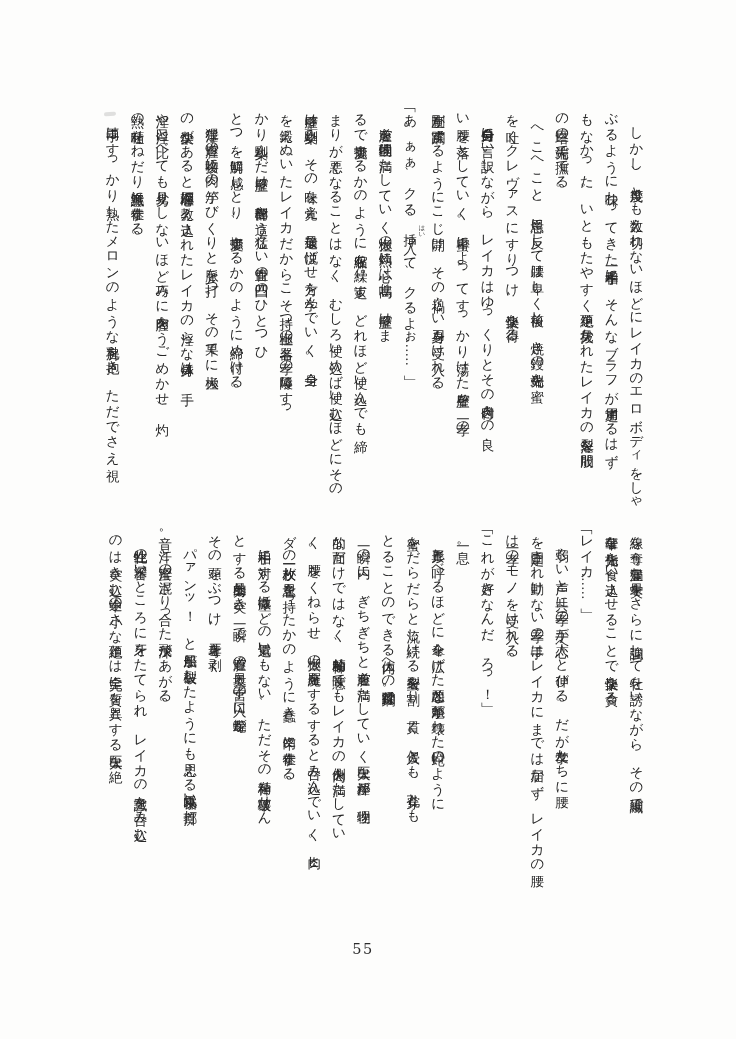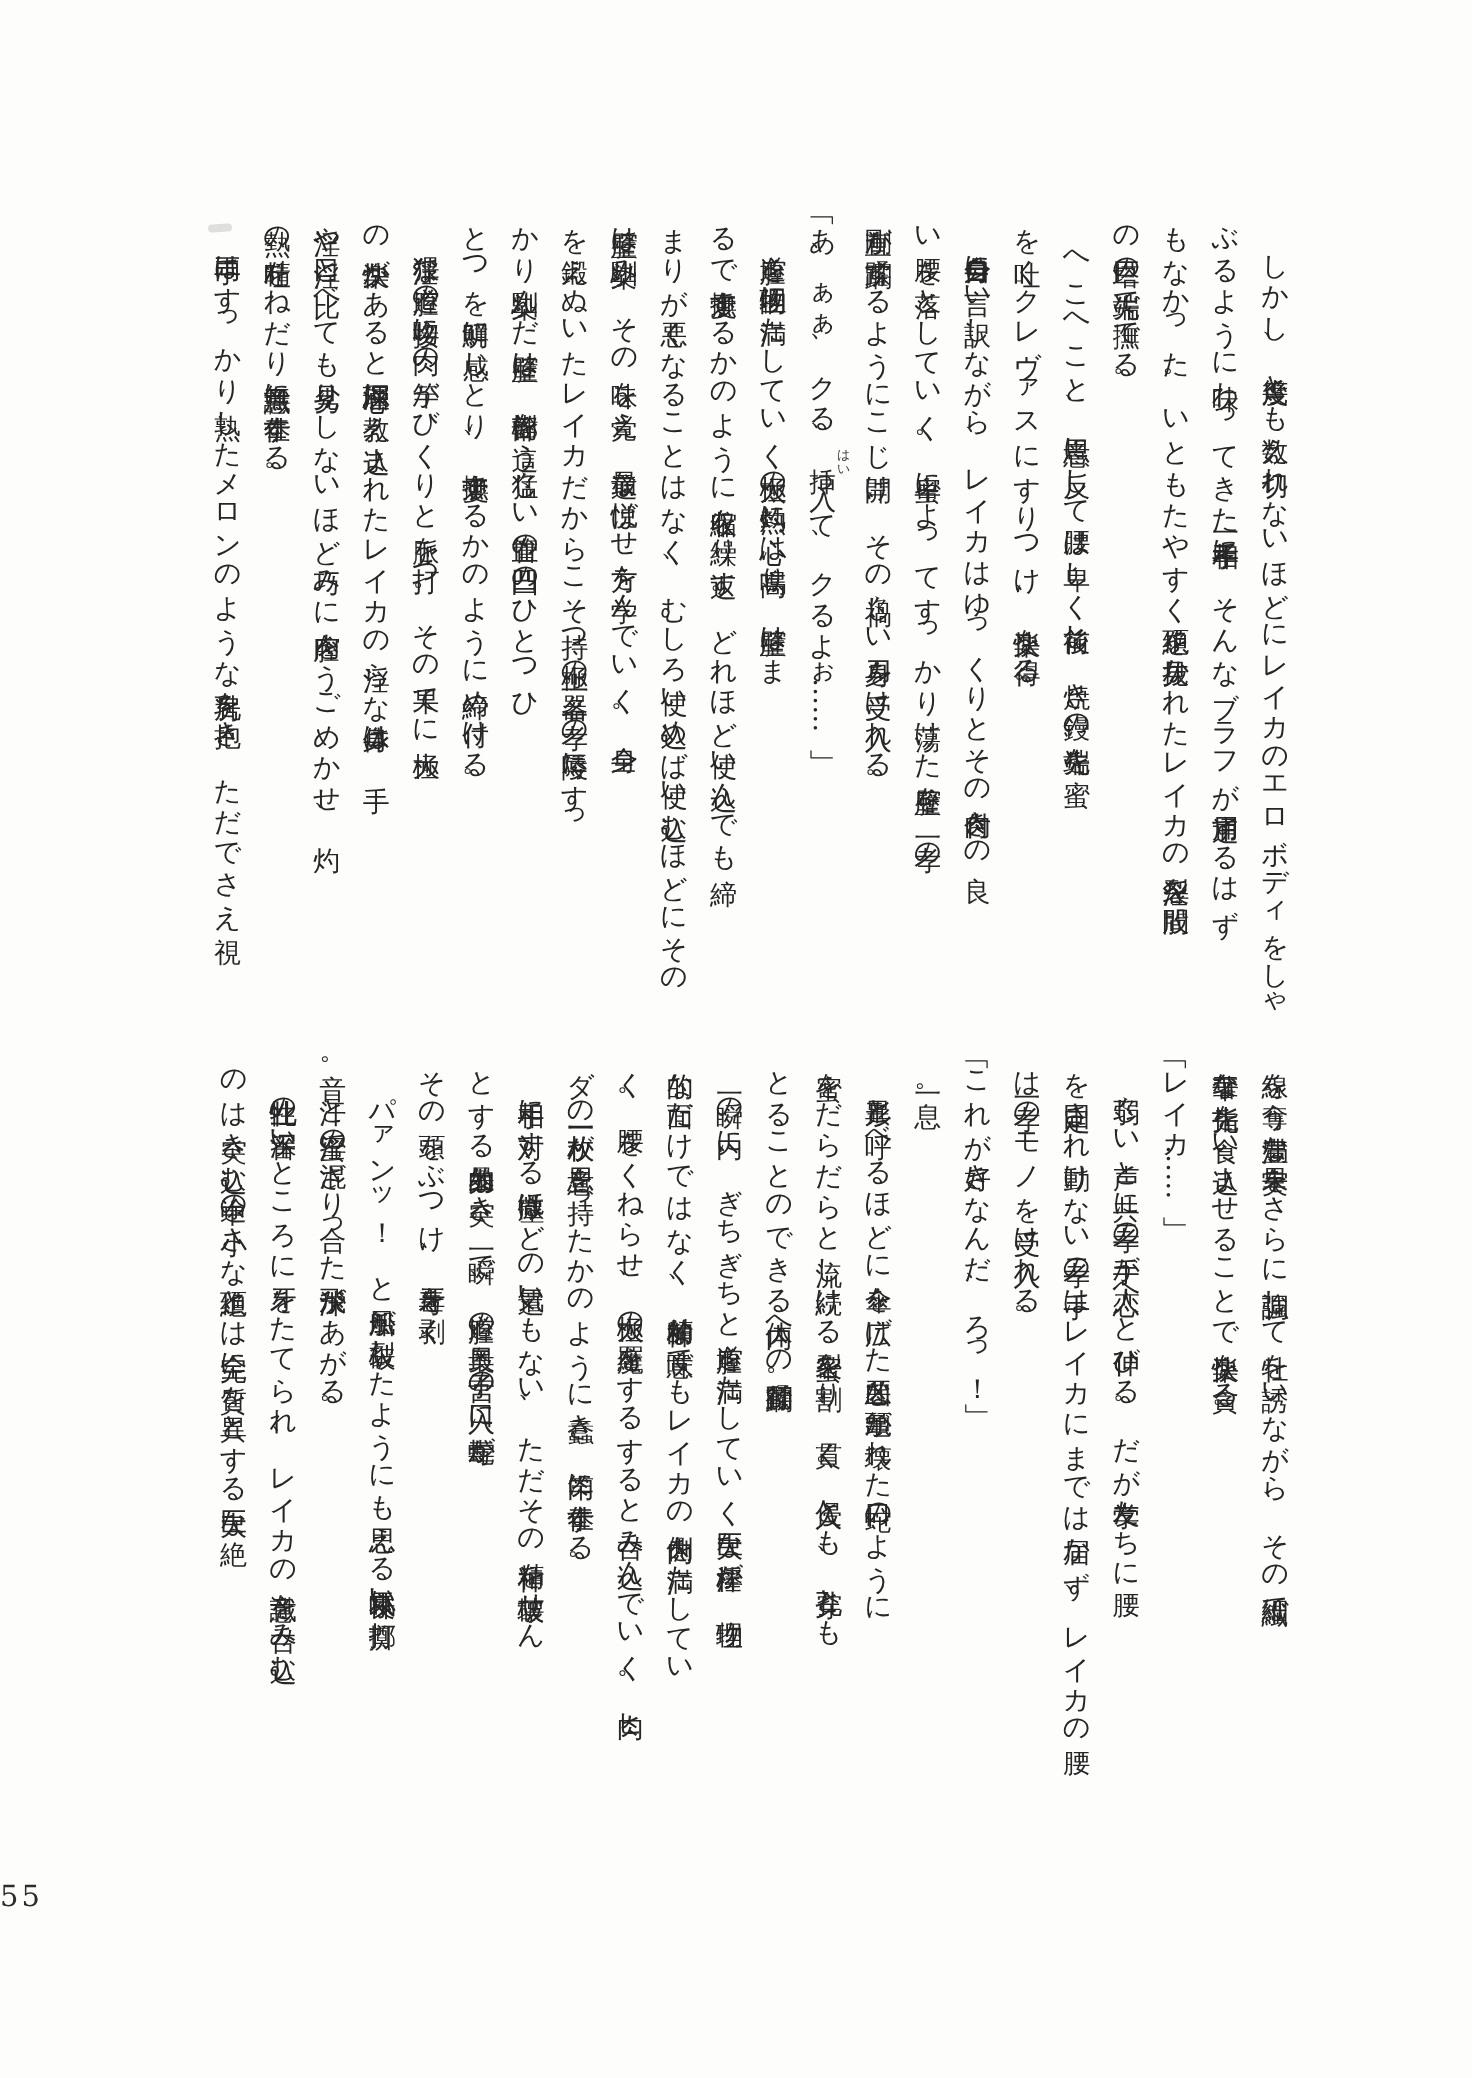--- a/index.html
+++ b/index.html
@@ -31,20 +31,21 @@
   ruby{ruby-position:over;}
   rt{
     font-size:6.5px;
     letter-spacing:0;
     color:#3a3a3a;
   }
   .page-number{
     position:absolute;
     top:941px;left:0;
     width:726px;
+    text-align:center;
     font-size:14.5px;
     letter-spacing:1.5px;
     color:#2c2c2c;
   }
   .speck{
     position:absolute;
     left:104px;top:112px;
     width:12px;height:4px;
     background:rgba(90,90,90,0.18);
     border-radius:2px;

